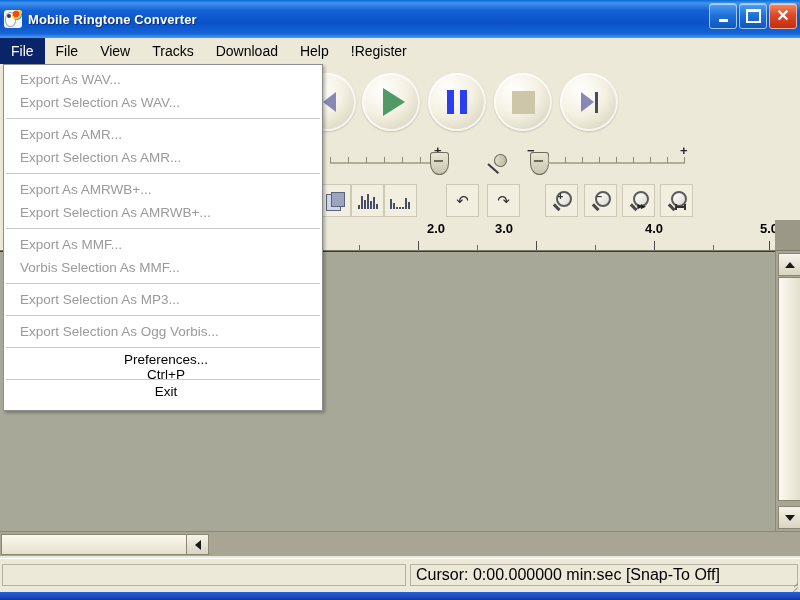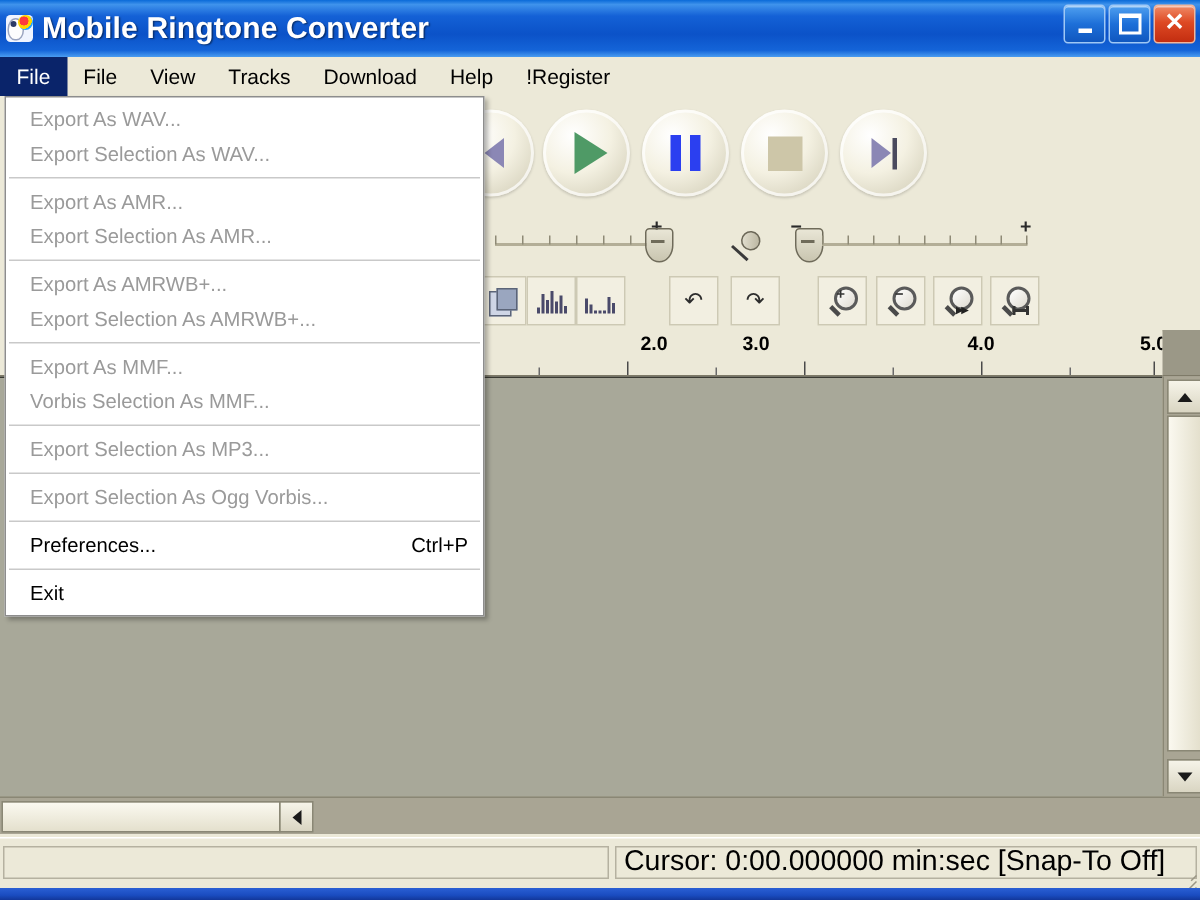--- a/index.html
+++ b/index.html
@@ -44,21 +44,21 @@
     background: radial-gradient(circle at 40% 40%, #ff3b3b 0 35%, #ffd400 36% 60%, #22a6ff 61% 100%);
     border-radius: 50%;
   }
   .title-icon .blob3 {
     position: absolute; left: 3px; top: 4px;
     width: 4px; height: 4px; border-radius: 50%;
     background: #2b3a66;
   }
   .title-text {
     color: #ffffff;
-    font-size: 20px;
+    font-size: 13px;
     font-weight: bold;
     letter-spacing: 0.1px;
     text-shadow: 1px 1px 1px rgba(0,0,0,0.45);
     white-space: nowrap;
   }
   .winbtns {
     position: absolute; right: 3px; top: 3px;
     display: flex; gap: 2px;
   }
   .winbtn {
@@ -361,21 +361,21 @@
     position: absolute; left: 0; top: 558px;
     width: 800px; height: 34px;
     background: #ece9d8;
     border-top: 1px solid #ffffff;
   }
   .status-panel {
     position: absolute; top: 5px; height: 22px;
     border: 1px solid #b5b1a0;
     background: #ece9d8;
     display: flex; align-items: center;
-    font-size: 19px; color: #000;
+    font-size: 16px; color: #000;
     padding: 0 5px;
     box-sizing: border-box;
   }
   .status-left { left: 2px; width: 404px; }
   .status-right { left: 410px; width: 388px; }
   .grip {
     position: absolute; right: 2px; bottom: 1px;
     width: 14px; height: 14px;
   }
   .grip i {
@@ -401,21 +401,21 @@
     z-index: 50;
   }
   .mrow {
     height: 23px;
     display: flex; align-items: center;
     font-size: 13.5px;
     padding: 0 10px 0 16px;
     white-space: nowrap;
   }
   .mrow.disabled { color: #9a9a9a; }
-  .mrow.enabled  { color: #000000; }
+  .mrow.enabled  { color: #000000; flex-direction: column; }
   .mrow .lbl { flex: 1; }
   .mrow .acc { color: #000; font-size: 13.5px; }
   .msep {
     height: 1px; background: #c9c9c9;
     margin: 4px 2px 4px 2px;
   }
 </style>
 </head>
 <body>
 

